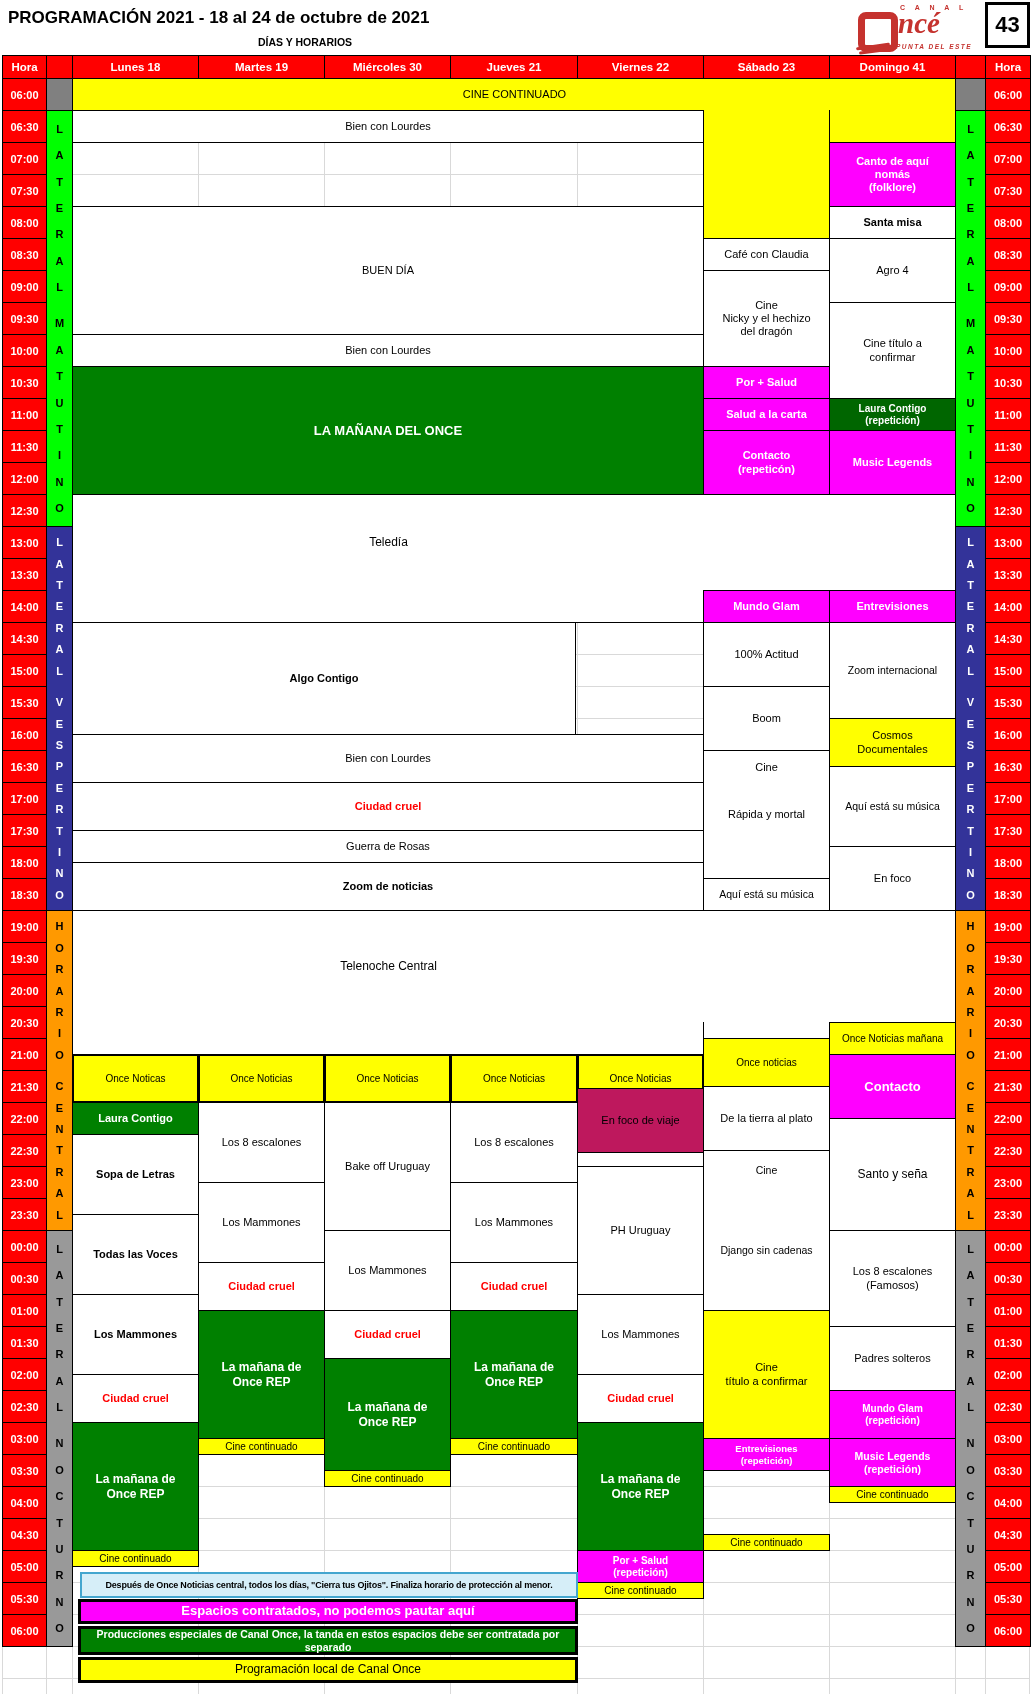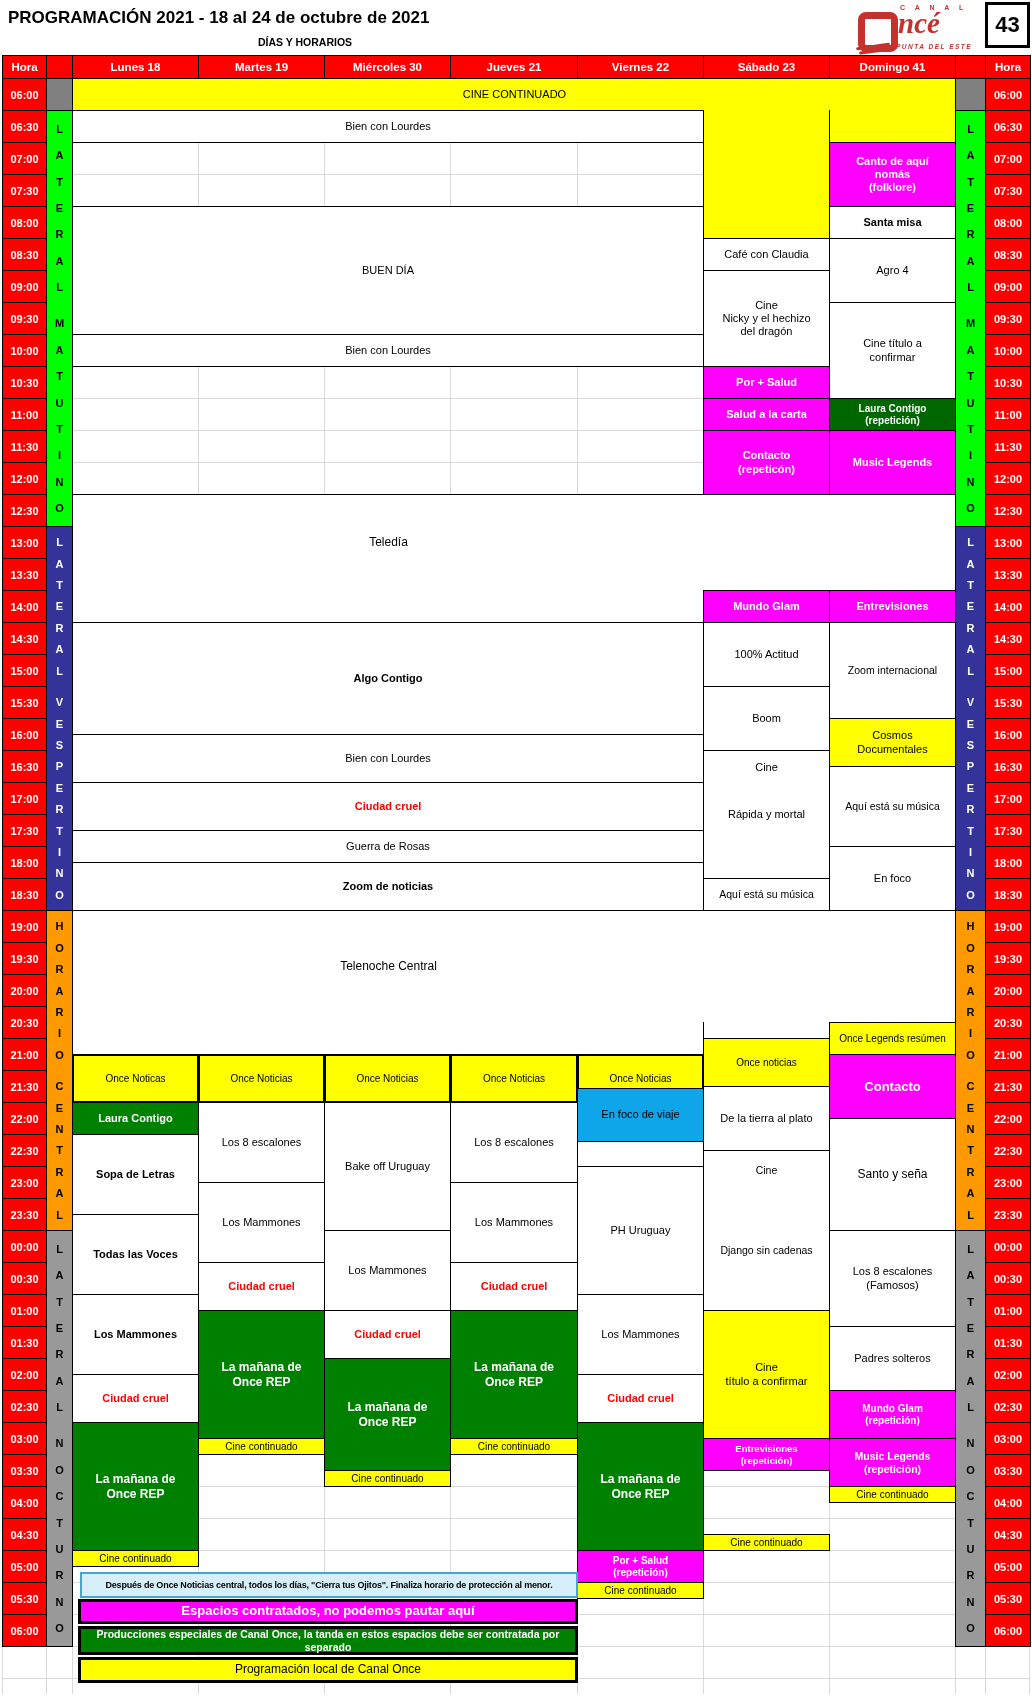--- a/index.html
+++ b/index.html
@@ -344,20 +344,21 @@
       <div class="ltr" style="height: 26.4px;">R</div>
       <div class="ltr" style="height: 26.4px;">N</div>
       <div class="ltr" style="height: 26.4px;">O</div>
     </div>
     <div class="block" style="left: 72px; top: 78px; width: 884px; height: 33px; background: rgb(255, 255, 0); color: black; font-size: 11px; font-weight: normal;"><span class="sublabel" style="left: 0px; width: 883px;">CINE CONTINUADO</span></div>
     <div class="block" style="left: 703px; top: 110px; width: 127px; height: 129px; background: rgb(255, 255, 0); color: black; font-size: 11px; font-weight: normal; border-top: none;"></div>
     <div class="block" style="left: 829px; top: 110px; width: 127px; height: 33px; background: rgb(255, 255, 0); color: black; font-size: 11px; font-weight: normal; border-top: none;"></div>
     <div class="block" style="left: 72px; top: 110px; width: 632px; height: 33px; background: rgb(255, 255, 255); color: black; font-size: 11px; font-weight: normal;">Bien con Lourdes</div>
     <div class="block" style="left: 72px; top: 206px; width: 632px; height: 129px; background: rgb(255, 255, 255); color: black; font-size: 11px; font-weight: normal;">BUEN DÍA</div>
     <div class="block" style="left: 72px; top: 334px; width: 632px; height: 33px; background: rgb(255, 255, 255); color: black; font-size: 11px; font-weight: normal;">Bien con Lourdes</div>
+    <div class="block" style="left: 72px; top: 366px; width: 632px; height: 129px; background: rgb(0, 128, 0); color: rgb(255, 255, 255); font-size: 13px; font-weight: bold;">LA MAÑANA DEL ONCE</div>
     <div class="block" style="left: 703px; top: 238px; width: 127px; height: 33px; background: rgb(255, 255, 255); color: black; font-size: 11px; font-weight: normal;">Café con Claudia</div>
     <div class="block" style="left: 703px; top: 270px; width: 127px; height: 97px; background: rgb(255, 255, 255); color: black; font-size: 11px; font-weight: normal;">Cine
 Nicky y el hechizo
 del dragón</div>
     <div class="block" style="left: 703px; top: 366px; width: 127px; height: 33px; background: rgb(255, 0, 255); color: rgb(255, 255, 255); font-size: 11px; font-weight: bold;">Por + Salud</div>
     <div class="block" style="left: 703px; top: 398px; width: 127px; height: 33px; background: rgb(255, 0, 255); color: rgb(255, 255, 255); font-size: 11px; font-weight: bold;">Salud a la carta</div>
     <div class="block" style="left: 703px; top: 430px; width: 127px; height: 65px; background: rgb(255, 0, 255); color: rgb(255, 255, 255); font-size: 11px; font-weight: bold;">Contacto
 (repeticón)</div>
     <div class="block" style="left: 829px; top: 142px; width: 127px; height: 65px; background: rgb(255, 0, 255); color: rgb(255, 255, 255); font-size: 11px; font-weight: bold;">Canto de aquí
 nomás
@@ -366,21 +367,21 @@
     <div class="block" style="left: 829px; top: 238px; width: 127px; height: 65px; background: rgb(255, 255, 255); color: black; font-size: 11px; font-weight: normal;">Agro 4</div>
     <div class="block" style="left: 829px; top: 302px; width: 127px; height: 97px; background: rgb(255, 255, 255); color: black; font-size: 11px; font-weight: normal;">Cine título a
 confirmar</div>
     <div class="block" style="left: 829px; top: 398px; width: 127px; height: 33px; background: rgb(0, 102, 0); color: rgb(255, 255, 255); font-size: 10px; font-weight: bold;">Laura Contigo
 (repetición)</div>
     <div class="block" style="left: 829px; top: 430px; width: 127px; height: 65px; background: rgb(255, 0, 255); color: rgb(255, 255, 255); font-size: 11px; font-weight: bold;">Music Legends</div>
     <div class="block" style="left: 72px; top: 494px; width: 884px; height: 97px; background: rgb(255, 255, 255); color: black; font-size: 12px; font-weight: normal;"><span class="sublabel" style="left: 0px; width: 631px;">Teledía</span></div>
     <div class="block" style="left: 72px; top: 590px; width: 632px; height: 33px; background: rgb(255, 255, 255); color: black; font-size: 11px; font-weight: normal; border-top: none;"></div>
     <div class="block" style="left: 703px; top: 590px; width: 127px; height: 33px; background: rgb(255, 0, 255); color: rgb(255, 255, 255); font-size: 11px; font-weight: bold;">Mundo Glam</div>
     <div class="block" style="left: 829px; top: 590px; width: 127px; height: 33px; background: rgb(255, 0, 255); color: rgb(255, 255, 255); font-size: 11px; font-weight: bold;">Entrevisiones</div>
-    <div class="block" style="left: 72px; top: 622px; width: 632px; height: 113px; background: rgb(255, 255, 255); color: black; font-size: 11px; font-weight: bold;">Algo Contigo</div>
+    <div class="block" style="left: 72px; top: 622px; width: 504px; height: 113px; background: rgb(255, 255, 255); color: black; font-size: 11px; font-weight: bold;">Algo Contigo</div>
     <div class="block" style="left: 703px; top: 622px; width: 127px; height: 65px; background: rgb(255, 255, 255); color: black; font-size: 11px; font-weight: normal;">100% Actitud</div>
     <div class="block" style="left: 703px; top: 686px; width: 127px; height: 65px; background: rgb(255, 255, 255); color: black; font-size: 11px; font-weight: normal;">Boom</div>
     <div class="block" style="left: 829px; top: 622px; width: 127px; height: 97px; background: rgb(255, 255, 255); color: black; font-size: 10.5px; font-weight: normal;">Zoom internacional</div>
     <div class="block" style="left: 829px; top: 718px; width: 127px; height: 49px; background: rgb(255, 255, 0); color: black; font-size: 11px; font-weight: normal;">Cosmos
 Documentales</div>
     <div class="block" style="left: 72px; top: 734px; width: 632px; height: 49px; background: rgb(255, 255, 255); color: black; font-size: 11px; font-weight: normal;">Bien con Lourdes</div>
     <div class="block" style="left: 72px; top: 782px; width: 632px; height: 49px; background: rgb(255, 255, 255); color: rgb(255, 0, 0); font-size: 11px; font-weight: bold;">Ciudad cruel</div>
     <div class="block" style="left: 72px; top: 830px; width: 632px; height: 33px; background: rgb(255, 255, 255); color: black; font-size: 11px; font-weight: normal;">Guerra de Rosas</div>
     <div class="block" style="left: 72px; top: 862px; width: 632px; height: 49px; background: rgb(255, 255, 255); color: black; font-size: 11px; font-weight: bold;">Zoom de noticias</div>
     <div class="block" style="left: 703px; top: 750px; width: 127px; height: 129px; background: rgb(255, 255, 255); color: black; font-size: 11px; font-weight: normal;"><span class="pos" style="top: 13%;">Cine</span><span class="pos" style="top: 50%;">Rápida y mortal</span></div>
@@ -389,21 +390,21 @@
     <div class="block" style="left: 829px; top: 846px; width: 127px; height: 65px; background: rgb(255, 255, 255); color: black; font-size: 11px; font-weight: normal;">En foco</div>
     <div class="block" style="left: 72px; top: 910px; width: 884px; height: 113px; background: rgb(255, 255, 255); color: black; font-size: 12px; font-weight: normal;"><span class="sublabel" style="left: 0px; width: 631px;">Telenoche Central</span></div>
     <div class="block" style="left: 72px; top: 1022px; width: 632px; height: 33px; background: rgb(255, 255, 255); color: black; font-size: 11px; font-weight: normal; border-top: none;"></div>
     <div class="block" style="left: 703px; top: 1022px; width: 127px; height: 17px; background: rgb(255, 255, 255); color: black; font-size: 11px; font-weight: normal; border-top: none;"></div>
     <div class="block thick" style="left: 72px; top: 1054px; width: 127px; height: 49px; background: rgb(255, 255, 0); color: black; font-size: 10px; font-weight: normal;">Once Noticas</div>
     <div class="block thick" style="left: 198px; top: 1054px; width: 127px; height: 49px; background: rgb(255, 255, 0); color: black; font-size: 10px; font-weight: normal;">Once Noticias</div>
     <div class="block thick" style="left: 324px; top: 1054px; width: 127px; height: 49px; background: rgb(255, 255, 0); color: black; font-size: 10px; font-weight: normal;">Once Noticias</div>
     <div class="block thick" style="left: 450px; top: 1054px; width: 128px; height: 49px; background: rgb(255, 255, 0); color: black; font-size: 10px; font-weight: normal;">Once Noticias</div>
     <div class="block thick" style="left: 577px; top: 1054px; width: 127px; height: 49px; background: rgb(255, 255, 0); color: black; font-size: 10px; font-weight: normal;">Once Noticias</div>
     <div class="block" style="left: 703px; top: 1038px; width: 127px; height: 49px; background: rgb(255, 255, 0); color: black; font-size: 10px; font-weight: normal;">Once noticias</div>
-    <div class="block" style="left: 829px; top: 1022px; width: 127px; height: 33px; background: rgb(255, 255, 0); color: black; font-size: 10px; font-weight: normal;">Once Legends resúmen</div>
+    <div class="block" style="left: 829px; top: 1022px; width: 127px; height: 33px; background: rgb(255, 255, 0); color: black; font-size: 10px; font-weight: normal;">Once Noticias mañana</div>
     <div class="block" style="left: 72px; top: 1102px; width: 127px; height: 33px; background: rgb(0, 128, 0); color: rgb(255, 255, 255); font-size: 11px; font-weight: bold;">Laura Contigo</div>
     <div class="block" style="left: 72px; top: 1134px; width: 127px; height: 81px; background: rgb(255, 255, 255); color: black; font-size: 11px; font-weight: bold;">Sopa de Letras</div>
     <div class="block" style="left: 72px; top: 1214px; width: 127px; height: 81px; background: rgb(255, 255, 255); color: black; font-size: 11px; font-weight: bold;">Todas las Voces</div>
     <div class="block" style="left: 72px; top: 1294px; width: 127px; height: 81px; background: rgb(255, 255, 255); color: black; font-size: 11px; font-weight: bold;">Los Mammones</div>
     <div class="block" style="left: 72px; top: 1374px; width: 127px; height: 49px; background: rgb(255, 255, 255); color: rgb(255, 0, 0); font-size: 11px; font-weight: bold;">Ciudad cruel</div>
     <div class="block" style="left: 72px; top: 1422px; width: 127px; height: 129px; background: rgb(0, 128, 0); color: rgb(255, 255, 255); font-size: 12px; font-weight: bold;">La mañana de
 Once REP</div>
     <div class="block" style="left: 72px; top: 1550px; width: 127px; height: 17px; background: rgb(255, 255, 0); color: black; font-size: 10px; font-weight: normal;">Cine continuado</div>
     <div class="block" style="left: 198px; top: 1102px; width: 127px; height: 81px; background: rgb(255, 255, 255); color: black; font-size: 11px; font-weight: normal;">Los 8 escalones</div>
     <div class="block" style="left: 198px; top: 1182px; width: 127px; height: 81px; background: rgb(255, 255, 255); color: black; font-size: 11px; font-weight: normal;">Los Mammones</div>
@@ -416,21 +417,21 @@
     <div class="block" style="left: 324px; top: 1310px; width: 127px; height: 49px; background: rgb(255, 255, 255); color: rgb(255, 0, 0); font-size: 11px; font-weight: bold;">Ciudad cruel</div>
     <div class="block" style="left: 324px; top: 1358px; width: 127px; height: 113px; background: rgb(0, 128, 0); color: rgb(255, 255, 255); font-size: 12px; font-weight: bold;">La mañana de
 Once REP</div>
     <div class="block" style="left: 324px; top: 1470px; width: 127px; height: 17px; background: rgb(255, 255, 0); color: black; font-size: 10px; font-weight: normal;">Cine continuado</div>
     <div class="block" style="left: 450px; top: 1102px; width: 128px; height: 81px; background: rgb(255, 255, 255); color: black; font-size: 11px; font-weight: normal;">Los 8 escalones</div>
     <div class="block" style="left: 450px; top: 1182px; width: 128px; height: 81px; background: rgb(255, 255, 255); color: black; font-size: 11px; font-weight: normal;">Los Mammones</div>
     <div class="block" style="left: 450px; top: 1262px; width: 128px; height: 49px; background: rgb(255, 255, 255); color: rgb(255, 0, 0); font-size: 11px; font-weight: bold;">Ciudad cruel</div>
     <div class="block" style="left: 450px; top: 1310px; width: 128px; height: 129px; background: rgb(0, 128, 0); color: rgb(255, 255, 255); font-size: 12px; font-weight: bold;">La mañana de
 Once REP</div>
     <div class="block" style="left: 450px; top: 1438px; width: 128px; height: 17px; background: rgb(255, 255, 0); color: black; font-size: 10px; font-weight: normal;">Cine continuado</div>
-    <div class="block" style="left: 577px; top: 1088px; width: 127px; height: 54px; background: #0ea5e9; color: black; font-size: 11px; font-weight: normal;">En foco de viaje</div>
+    <div class="block" style="left: 577px; top: 1088px; width: 127px; height: 65px; background: #be185d; color: black; font-size: 11px; font-weight: normal;">En foco de viaje</div>
     <div class="block" style="left: 577px; top: 1166px; width: 127px; height: 129px; background: rgb(255, 255, 255); color: black; font-size: 11px; font-weight: normal;">PH Uruguay</div>
     <div class="block" style="left: 577px; top: 1294px; width: 127px; height: 81px; background: rgb(255, 255, 255); color: black; font-size: 11px; font-weight: normal;">Los Mammones</div>
     <div class="block" style="left: 577px; top: 1374px; width: 127px; height: 49px; background: rgb(255, 255, 255); color: rgb(255, 0, 0); font-size: 11px; font-weight: bold;">Ciudad cruel</div>
     <div class="block" style="left: 577px; top: 1422px; width: 127px; height: 129px; background: rgb(0, 128, 0); color: rgb(255, 255, 255); font-size: 12px; font-weight: bold;">La mañana de
 Once REP</div>
     <div class="block" style="left: 577px; top: 1550px; width: 127px; height: 33px; background: rgb(255, 0, 255); color: rgb(255, 255, 255); font-size: 10px; font-weight: bold;">Por + Salud
 (repetición)</div>
     <div class="block" style="left: 577px; top: 1582px; width: 127px; height: 17px; background: rgb(255, 255, 0); color: black; font-size: 10px; font-weight: normal;">Cine continuado</div>
     <div class="block" style="left: 703px; top: 1086px; width: 127px; height: 65px; background: rgb(255, 255, 255); color: black; font-size: 11px; font-weight: normal;">De la tierra al plato</div>
     <div class="block" style="left: 703px; top: 1150px; width: 127px; height: 161px; background: rgb(255, 255, 255); color: black; font-size: 10.5px; font-weight: normal;"><span class="pos" style="top: 12%;">Cine</span><span class="pos" style="top: 62%;">Django sin cadenas</span></div>

